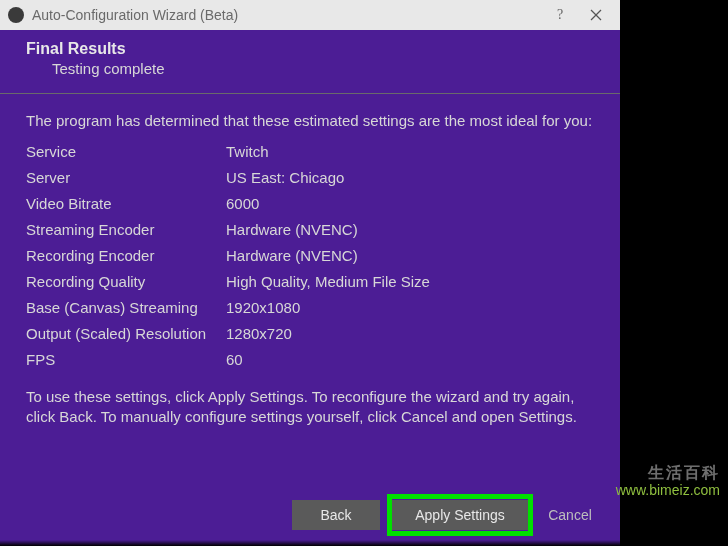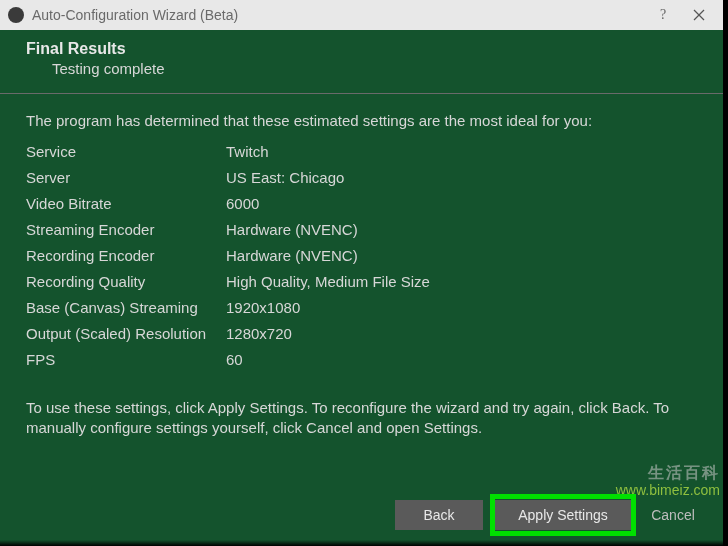--- a/index.html
+++ b/index.html
@@ -1,30 +1,30 @@
 <!DOCTYPE html>
 <html><head>
   <meta charset="utf-8">
   <style>
     * { box-sizing: border-box; margin: 0; padding: 0; }
     body { width: 728px; height: 546px; overflow: hidden; font-family: "Segoe UI", Arial, sans-serif; background: #000; }
-    .window { width: 723px; height: 546px; background: #14532d; display: flex; flex-direction: column; }
+    .window { width: 620px; height: 546px; background: #4c1d95; display: flex; flex-direction: column; }
     .titlebar { height: 30px; background: #e8e8e8; display: flex; align-items: center; padding: 0 8px; color: #6a6a6a; font-size: 14px; position: relative; }
     .titlebar .app-icon { width: 16px; height: 16px; border-radius: 50%; background: #3a3a3a; margin-right: 8px; flex-shrink:0; }
     .titlebar .title-text { flex: 1; white-space: nowrap; overflow: hidden; }
     .titlebar .winbtn { width: 40px; height: 30px; display: flex; align-items: center; justify-content: center; margin:0 -4px 0 0; }
     .titlebar .help { font-family: Georgia, serif; font-size: 14px; color:#666; }
     .titlebar .close svg { stroke:#555; }
     .header { padding: 10px 26px 16px 26px; }
     .header h1 { font-size: 16px; font-weight: bold; color: #e8e8e8; }
     .header .sub { font-size: 15px; color: #d7d7d7; margin-left: 26px; margin-top: 2px; }
     .divider { height: 1px; background: #6a6a6a; margin: 0 0 0 0; }
     .content { flex: 1; padding: 18px 26px 8px 26px; color: #d7d7d7; font-size: 15px; overflow:hidden; }
     .intro { margin-bottom: 14px; }
-    .settings-grid { display: grid; grid-template-columns: 200px 1fr; row-gap: 9px; margin-bottom: 30px; }
+    .settings-grid { display: grid; grid-template-columns: 200px 1fr; row-gap: 9px; margin-bottom: 19px; }
     .settings-grid .lab { white-space: nowrap; }
     .settings-grid .val { white-space: nowrap; }
     .instructions { line-height: 1.35; }
     .footer { height: 56px; display: flex; align-items: center; justify-content: flex-end; padding: 0 20px 6px 20px; gap: 12px; position: relative; }
     .btn { height: 30px; padding: 12px 22px; background: #5a5a5a; color: #e8e8e8; font-size: 14px; display:flex; align-items:center; justify-content:center; border: none; cursor:pointer; min-width: 88px; }
     .btn-apply-wrap { position: relative; }
     .btn.apply { min-width: 136px; }
     .highlight-box { position:absolute; top:-6px; left:-5px; right:-5px; bottom:-6px; border:5px solid #00e000; pointer-events:none; }
     .btn.cancel { background: transparent; min-width: 60px; padding:0 6px; color:#bdbdbd; }
     .watermark { position: absolute; right: 8px; bottom: 48px; text-align: right; pointer-events:none; }

